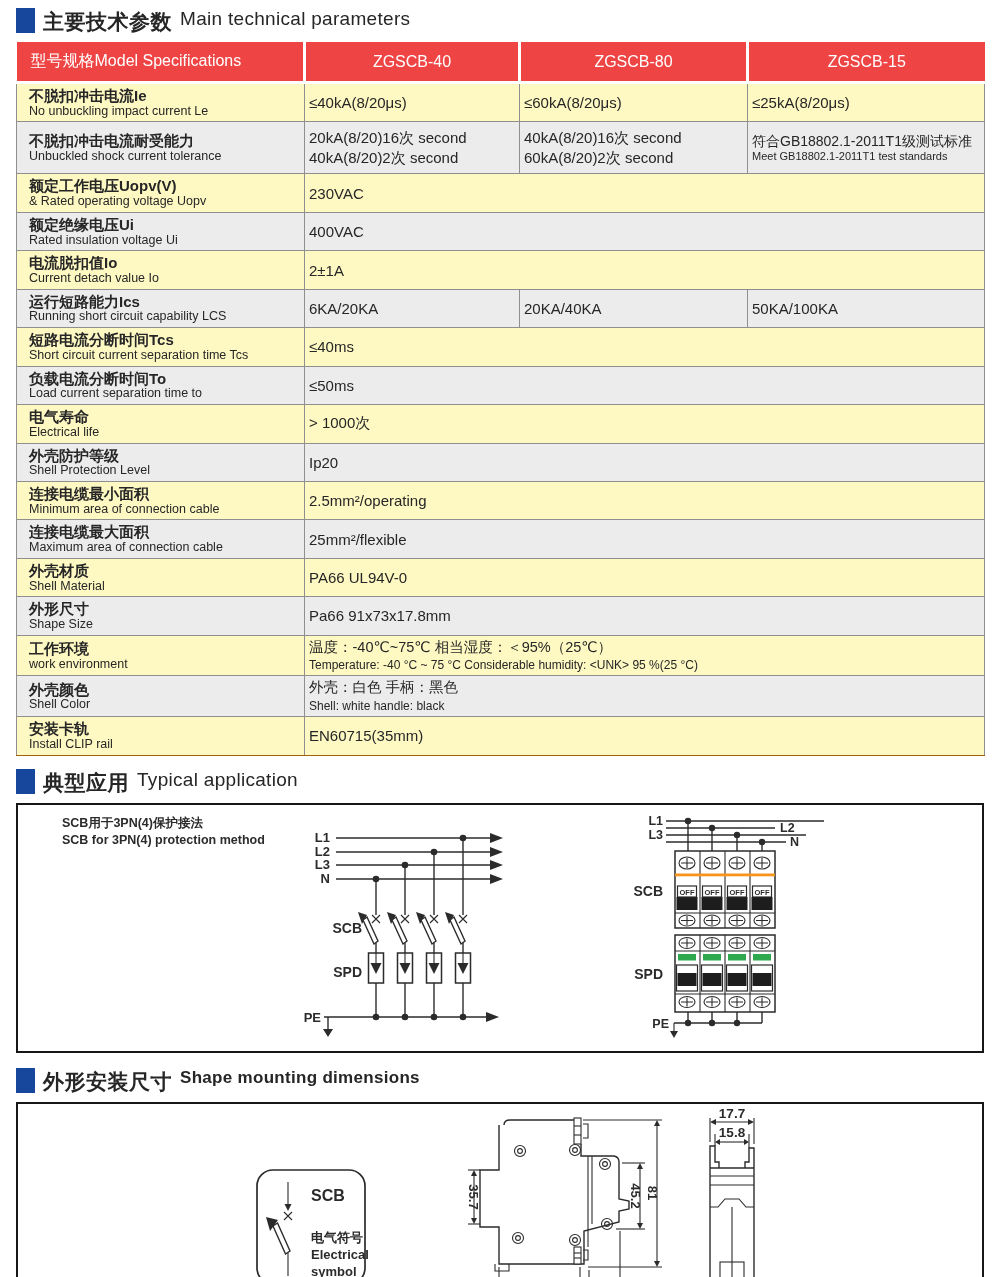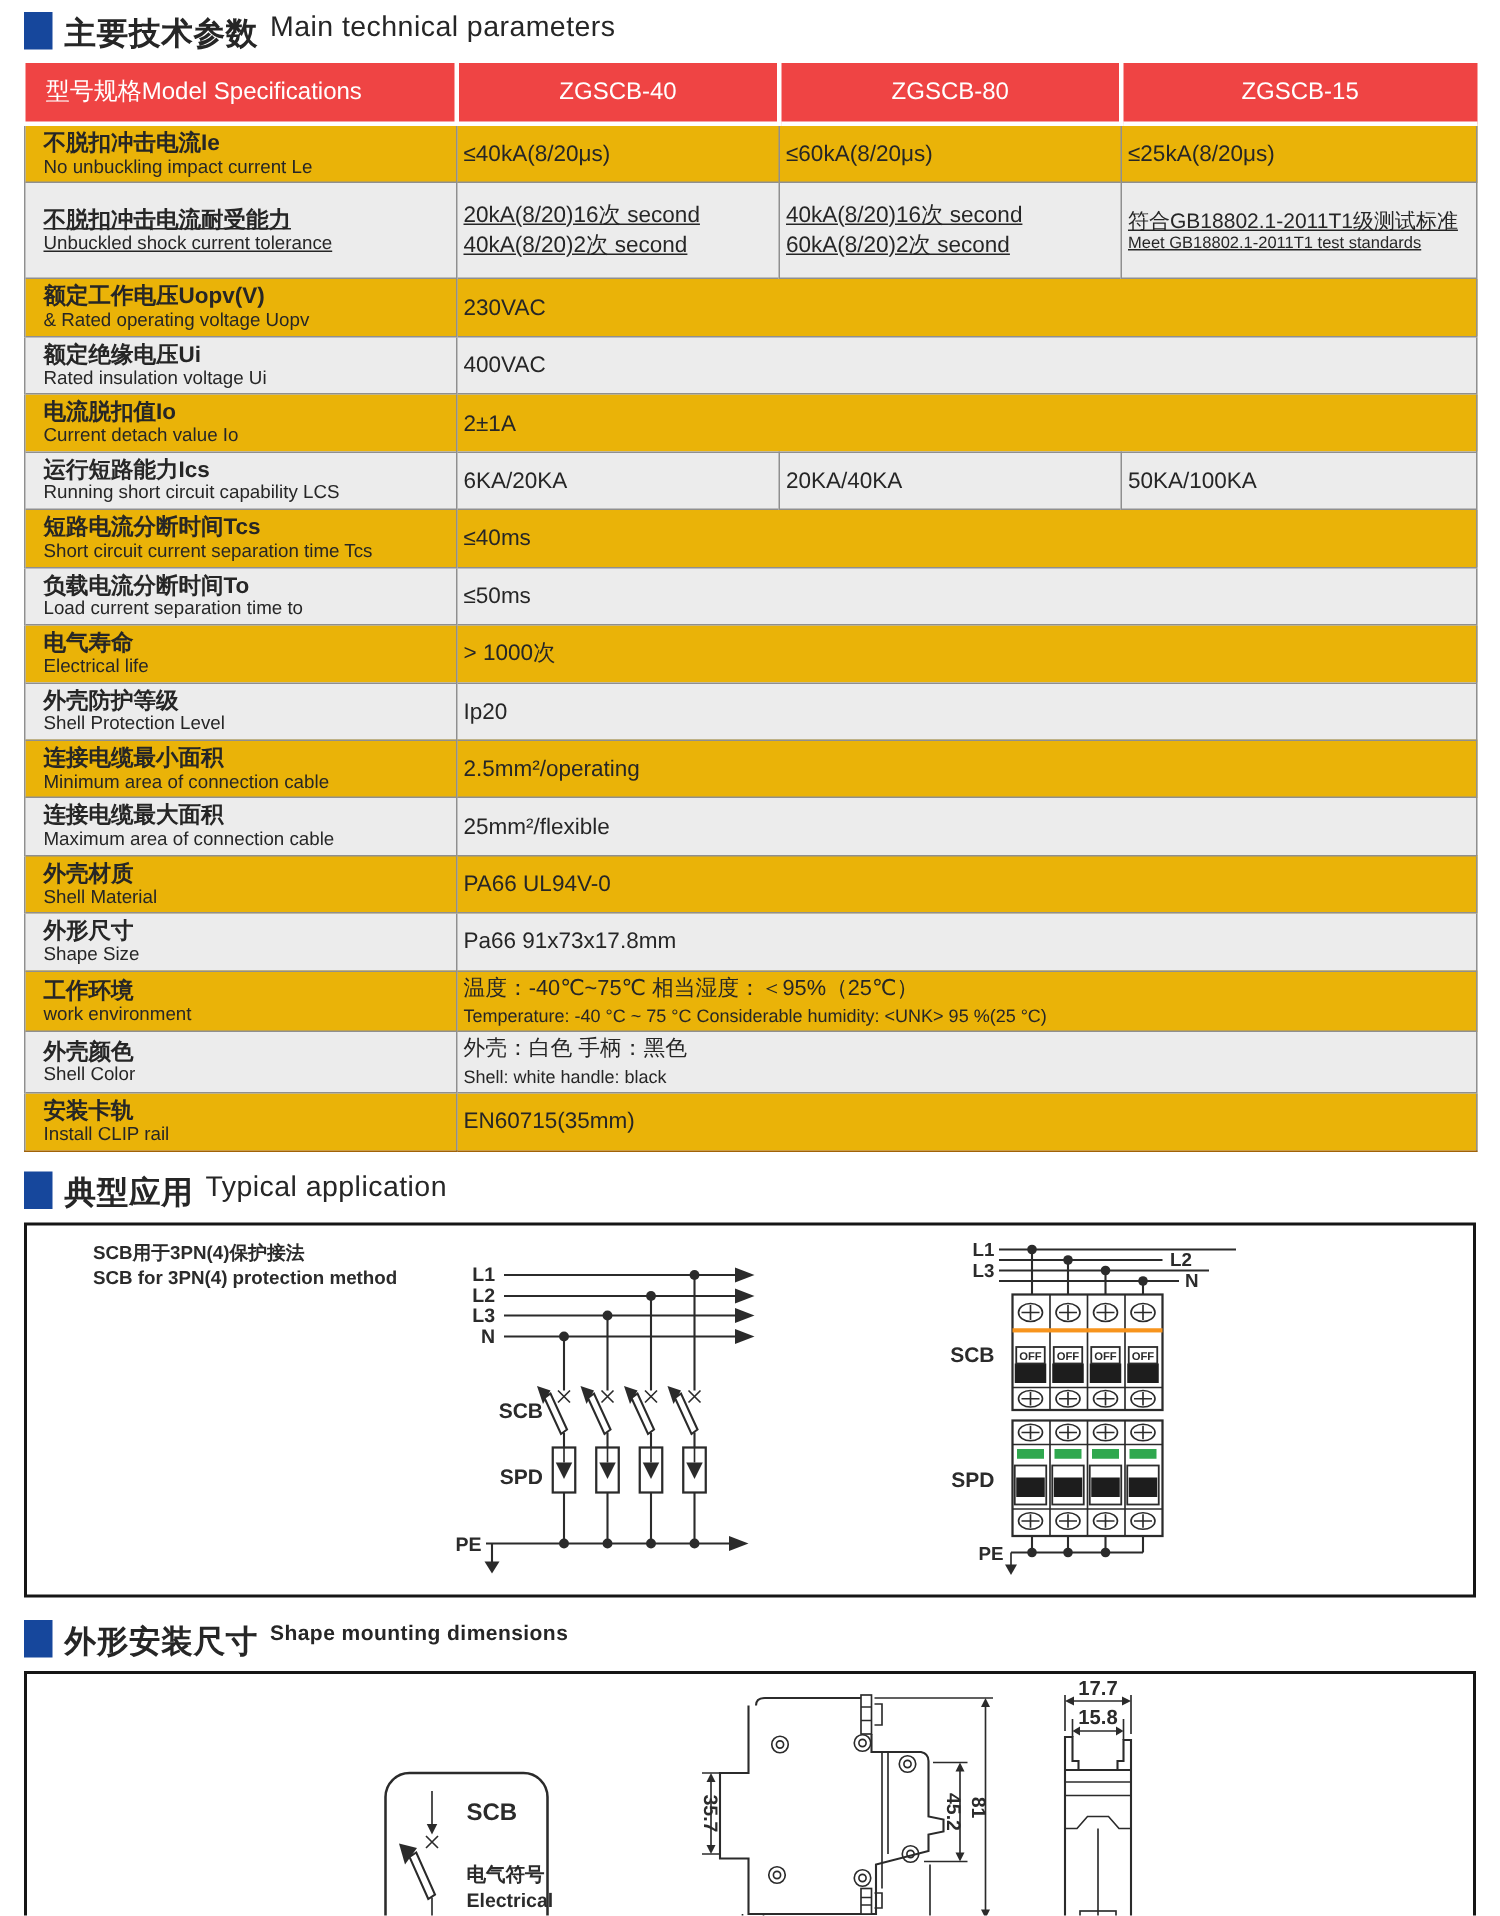--- a/index.html
+++ b/index.html
@@ -6,44 +6,44 @@
   body{
     width:1000px;height:1277px;background:#ffffff;
     font-family:"Liberation Sans","DejaVu Sans",sans-serif;
     color:#262626;-webkit-font-smoothing:antialiased;
   }
   
   .section-head{display:flex;align-items:flex-start;gap:8px;margin:8px 0 6px 16px;}
   .bullet{width:19px;height:25px;background:#16479c;flex:0 0 auto;}
   .head-zh{font-size:21px;font-weight:600;letter-spacing:.5px;}
   .head-en{font-size:19px;font-weight:400;letter-spacing:.3px;}
-  .head-en.small{font-size:14px;font-weight:600;}
+  .head-en.small{font-size:17px;font-weight:600;}
   
   table.spec{border-collapse:collapse;margin-left:16px;width:968px;table-layout:fixed;}
   table.spec th{
     background:#ef4444;color:#fff;font-weight:400;font-size:16px;height:37px;
     border-right:3px solid #fff;border-bottom:3px solid #fff;text-align:center;
   }
   table.spec th:first-child{text-align:left;padding-left:14px;}
   table.spec th:last-child{border-right:none;}
-  table.spec td{border-top:1px solid #8f8f8f;vertical-align:middle;background:#eab308;}
+  table.spec td{border-top:1px solid #8f8f8f;vertical-align:middle;background:#fef9c3;}
   tr.shade td{background:#ececec;}
   tr.last td{border-bottom:1px solid #a16207;}
   td.lbl{border-left:1px solid #8f8f8f;border-right:1px solid #8f8f8f;padding:3px 6px 3px 12px;}
   td.val{font-size:15px;border-right:1px solid #8f8f8f;padding:2px 4px;}
   .zh-l{font-size:15px;font-weight:600;line-height:1.18;display:block;}
   .en-l{font-size:12.5px;font-weight:400;line-height:1.1;display:block;}
   .v-line{display:block;line-height:1.35;}
   .v-line.sm{font-size:14px;line-height:1.3;}
   .v-line.xs{font-size:11px;line-height:1.25;font-stretch:condensed;}
   .v-line.m{font-size:14.5px;}
   .v-line.e{font-size:12px;}
   tr.h36{height:36px;}
   tr.h34{height:34px;}
-  tr.h64{height:64px;text-decoration:underline;}
+  tr.h64{height:52px;}
   
   .panel{width:964px;margin-left:16px;border:2px solid #161616;background:#fff;}
   .panel svg{display:block;}
   
   .ln{stroke:#2b2b2b;stroke-width:1.4;fill:none;}
   .lnt{stroke:#2b2b2b;stroke-width:1.1;fill:none;}
   .fill{fill:#2b2b2b;stroke:none;}
   text{fill:#2b2b2b;}
 </style>
 </head>

